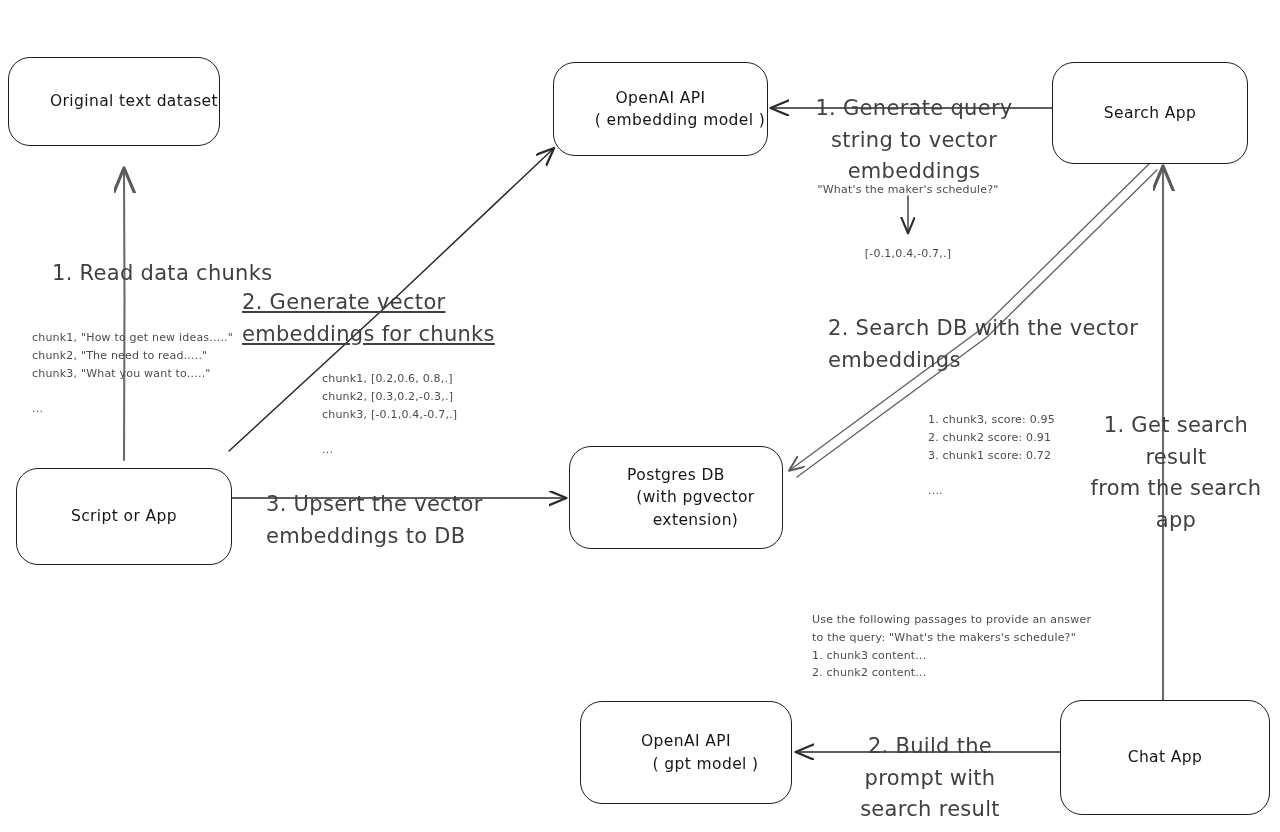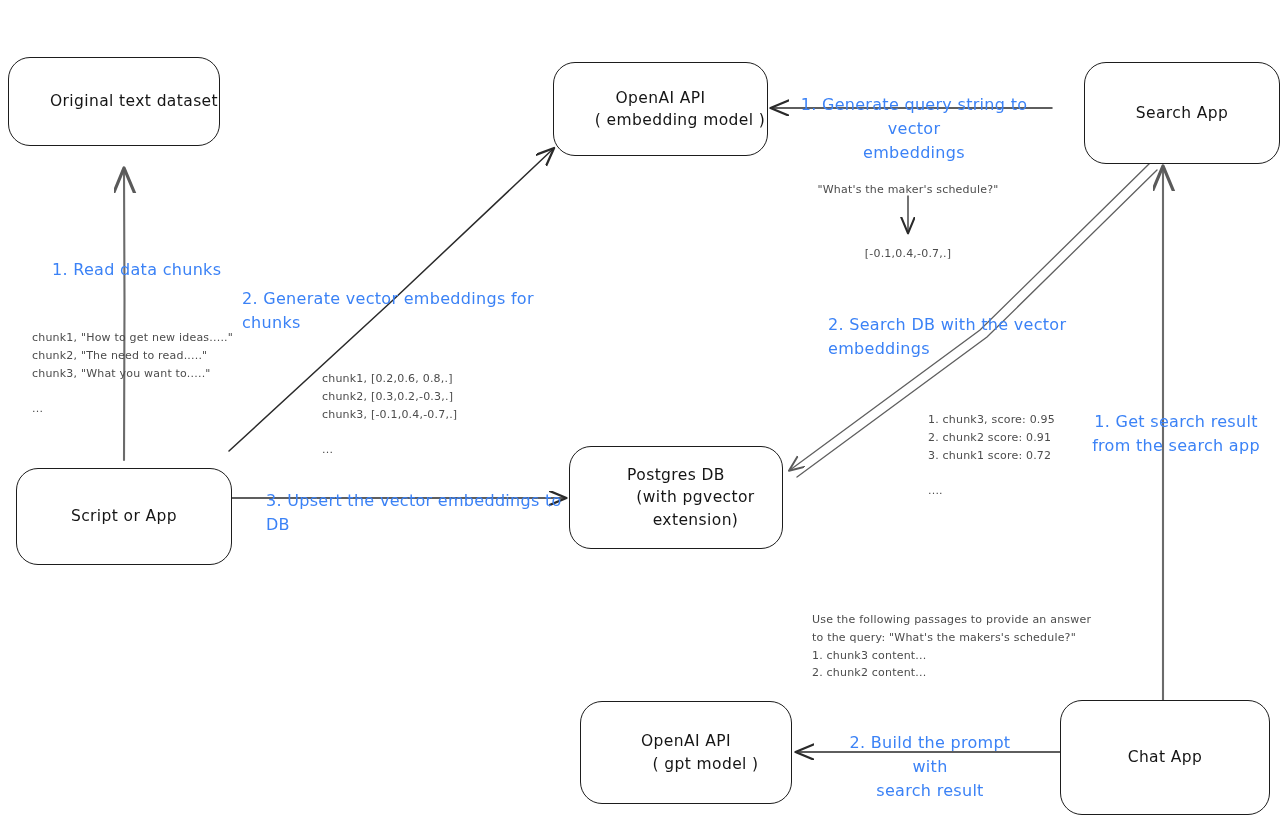--- a/index.html
+++ b/index.html
@@ -36,22 +36,22 @@
     justify-content: center;
     text-align: center;
     color: #151515;
     font-size: 15.5px;
     line-height: 1.45;
     letter-spacing: 0.4px;
   }
   .node .l2 { display: block; margin-left: 39px; }
   .lbl {
     position: absolute;
-    color: #3b82f6;
-    font-size: 16px;
+    color: #404040;
+    font-size: 21px;
     line-height: 1.5;
     letter-spacing: 0.3px;
     text-align: center;
     white-space: pre-line;
   }
   .lbl.left { text-align: left; }
   .note {
     position: absolute;
     color: #4c4c4c;
     font-size: 11px;
@@ -122,36 +122,36 @@
   <div class="node" style="left:553px; top:62px; width:215px; height:94px;">
     <span>OpenAI API</span>
     <span class="l2">( embedding model )</span>
   </div>
 
   <div class="node" style="left:569px; top:446px; width:214px; height:103px;">
     <span>Postgres DB</span>
     <span class="l2">(with pgvector extension)</span>
   </div>
 
-  <div class="node" style="left:1052px; top:62px; width:196px; height:102px;margin-left:32px;">
+  <div class="node" style="left:1052px; top:62px; width:196px; height:102px;">
     <span>Search App</span>
   </div>
 
   <div class="node" style="left:1060px; top:700px; width:210px; height:115px;">
     <span>Chat App</span>
   </div>
 
   <div class="node" style="left:580px; top:701px; width:212px; height:103px;">
     <span>OpenAI API</span>
     <span class="l2">( gpt model )</span>
   </div>
 
   <div class="lbl left" style="left:52px; top:258px; width:230px;">1. Read data chunks</div>
 
-  <div class="lbl left" style="left:242px; top:287px; width:320px;">2. Generate vector embeddings for chunks</div>
+  <div class="lbl left" style="left:242px; top:287px; width:320px;text-decoration:underline;">2. Generate vector embeddings for chunks</div>
 
   <div class="lbl left" style="left:266px; top:489px; width:310px;">3. Upsert the vector embeddings  to DB</div>
 
   <div class="lbl" style="left:790px; top:93px; width:248px;">1. Generate query string to vector
 embeddings</div>
 
   <div class="lbl left" style="left:828px; top:313px; width:320px;">2. Search DB with the vector embeddings</div>
 
   <div class="lbl" style="left:1088px; top:410px; width:176px;">1. Get search result
 from the search app</div>

